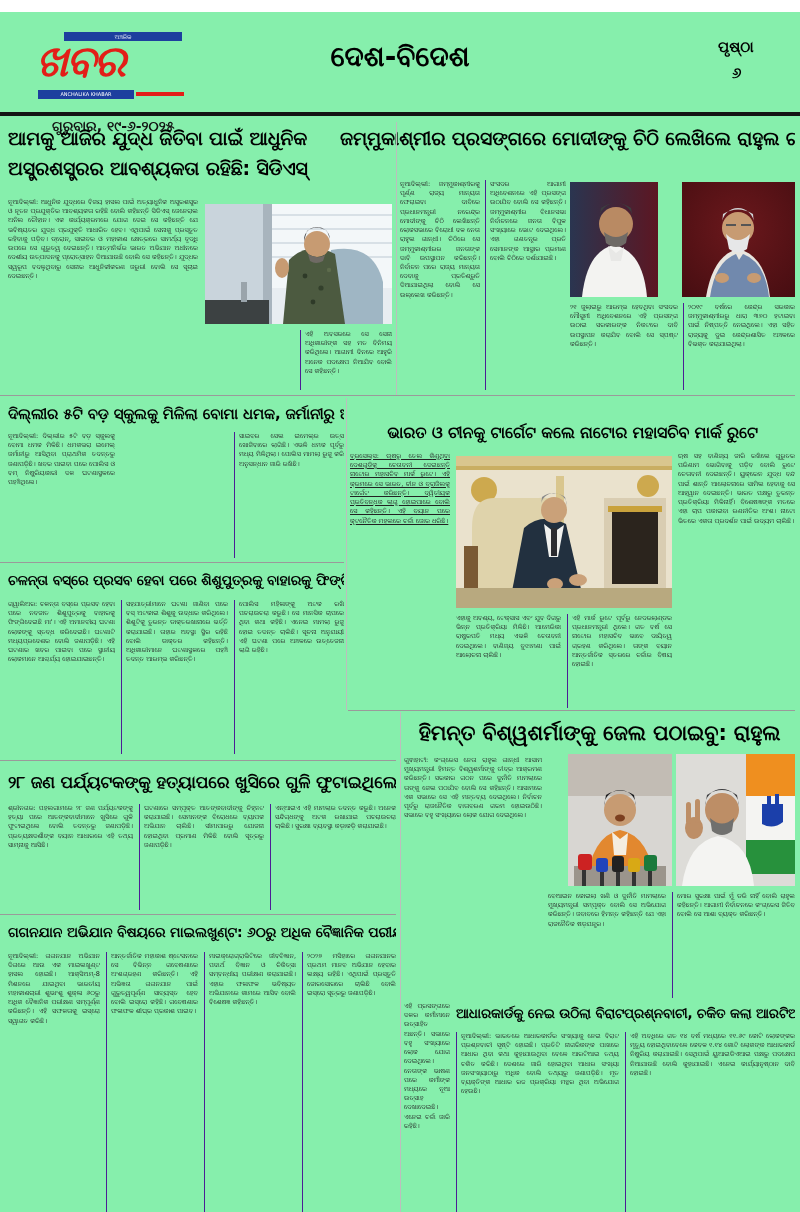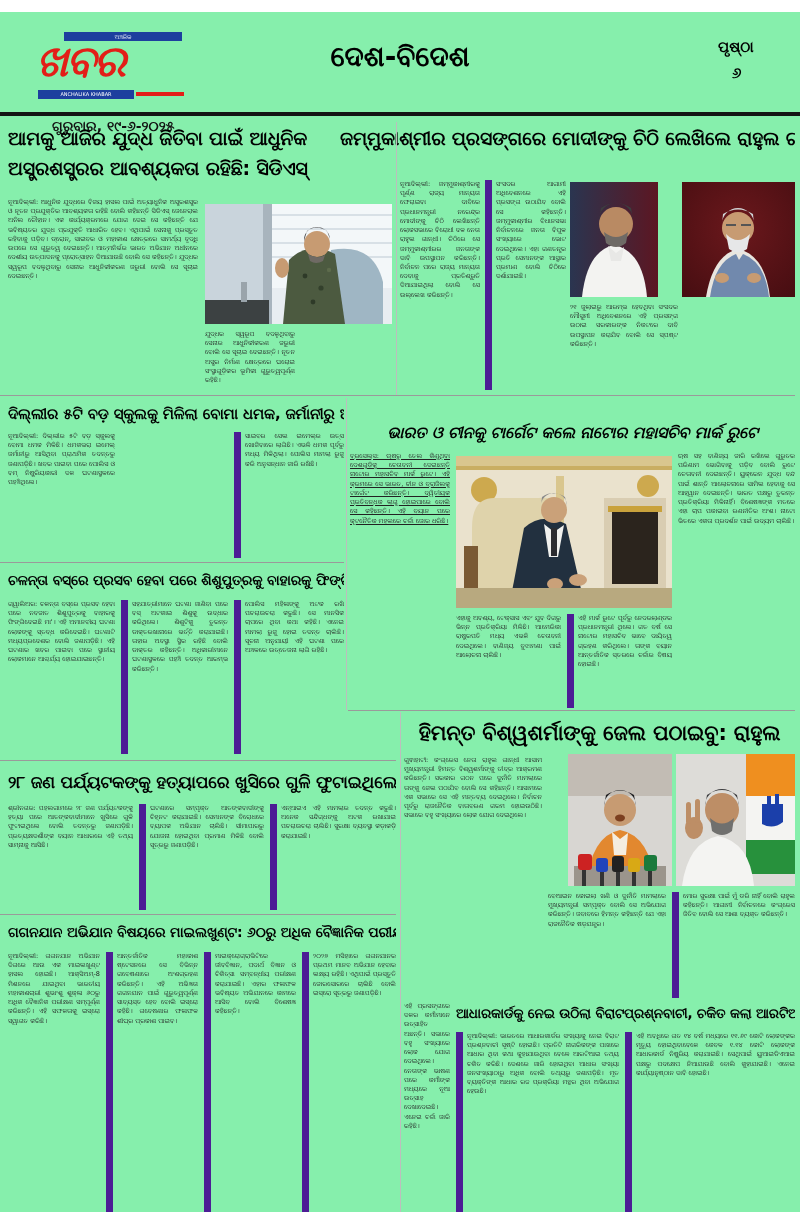--- a/index.html
+++ b/index.html
@@ -16,30 +16,30 @@
   .date-line { position:absolute; left:52px; top:106px; font-size:14px; font-weight:bold; color:#111; white-space:nowrap; }
   .section-title { position:absolute; left:270px; top:28px; width:260px; text-align:center; font-size:28px; font-weight:bold; color:#000; white-space:nowrap; overflow:hidden; }
   .page-label { position:absolute; left:718px; top:26px; font-size:15px; font-weight:bold; color:#000; }
   .page-num { position:absolute; left:732px; top:52px; font-size:15px; font-weight:bold; color:#000; }
   .top-rule { position:absolute; left:0; top:100px; width:800px; height:4px; background:#141414; }
 
   
   .art-headline { position:absolute; font-weight:bold; color:#000; text-align:center; overflow:hidden; letter-spacing:-0.2px; }
   .one-line { white-space:nowrap; }
   .col { position:absolute; font-size:6.5px; line-height:1.42; text-align:justify; color:#222; overflow:hidden; word-break:break-word; }
-  .vr { border-left:7px solid #4c1d95; padding-left:4px; }
+  .vr { border-left:1px solid #4c1d95; padding-left:4px; }
   .photo { position:absolute; overflow:hidden; background:#ddd; }
   .photo svg { width:100%; height:100%; display:block; }
   .rule-h { position:absolute; height:1px; background:#9a9a9a; }
   .rule-v { position:absolute; width:1px; background:#bdbdbd; }
 
   .hl-1 { left:8px; top:111px; width:334px; height:64px; font-size:19px; line-height:1.6; text-align:left; }
   .hl-2 { left:340px; top:110px; width:455px; height:32px; font-size:19px; line-height:32px; }
   .hl-3 { left:8px;  top:388px; width:336px; height:28px; font-size:15px; line-height:28px; }
-  .hl-4 { left:350px; top:406px; width:445px; height:30px; font-size:16px; line-height:30px;font-style:italic; }
+  .hl-4 { left:350px; top:406px; width:445px; height:30px; font-size:16px; line-height:30px; }
   .hl-5 { left:8px;  top:554px; width:336px; height:28px; font-size:14px; line-height:28px; }
   .hl-6 { left:404px; top:702px; width:391px; height:38px; font-size:21px; line-height:38px; }
   .hl-7 { left:8px;  top:754px; width:388px; height:32px; font-size:17px; line-height:32px; }
   .hl-8 { left:8px;  top:906px; width:388px; height:28px; font-size:14px; line-height:28px; }
   .hl-9 { left:456px; top:988px; width:339px; height:26px; font-size:13.5px; line-height:26px; }
 </style>
 </head>
 <body>
 
 <div class="page">
@@ -75,21 +75,21 @@
       <circle cx="100" cy="72" r="2.4" fill="#2e3a28"></circle>
       <circle cx="116" cy="84" r="2.6" fill="#33402c"></circle>
       <circle cx="108" cy="98" r="2.4" fill="#2e3a28"></circle>
       <circle cx="124" cy="66" r="2.2" fill="#5d6b4c"></circle>
       <circle cx="112" cy="40" r="13" fill="#c79b72"></circle>
       <path d="M99 37 a13 13 0 0 1 26 -2 l-3 -8 q-11 -7 -20 0 z" fill="#4a4a4c"></path>
       <path d="M103 50 q9 6 17 1 l-2 6 q-7 4 -13 0 z" fill="#6f6a64"></path>
       <ellipse cx="77" cy="64" rx="7" ry="10" fill="#c79b72"></ellipse>
     </svg>
   </div>
-  <div class="col" style="left:205px;top:318px;width:90px;height:60px;">ଯୁଦ୍ଧର ସ୍ୱରୂପ ବଦଳୁଥିବାରୁ ସେନାର ଆଧୁନିକୀକରଣ ଜରୁରୀ ବୋଲି ସେ ସୂଚାଇ ଦେଇଛନ୍ତି। ନୂତନ ଅସ୍ତ୍ର ନିର୍ମାଣ କ୍ଷେତ୍ରରେ ଘରୋଇ ସଂସ୍ଥାଗୁଡ଼ିକର ଭୂମିକା ଗୁରୁତ୍ୱପୂର୍ଣ୍ଣ ରହିଛି।</div>
+  <div class="col vr" style="left:300px;top:318px;width:92px;height:60px;">ଏହି ଅବସରରେ ସେ ସେନା ଅଧିକାରୀଙ୍କ ସହ ମତ ବିନିମୟ କରିଥିଲେ। ଆଗାମୀ ଦିନରେ ଆହୁରି ଅନେକ ପଦକ୍ଷେପ ନିଆଯିବ ବୋଲି ସେ କହିଛନ୍ତି।</div>
 
   <div class="art-headline one-line hl-2">ଜମ୍ମୁକାଶ୍ମୀର ପ୍ରସଙ୍ଗରେ ମୋଦୀଙ୍କୁ ଚିଠି ଲେଖିଲେ ରାହୁଲ ଗାନ୍ଧୀ</div>
   <div class="col" style="left:400px;top:168px;width:80px;height:210px;">ନୂଆଦିଲ୍ଲୀ: ଜମ୍ମୁକାଶ୍ମୀରକୁ ପୂର୍ଣ୍ଣ ରାଜ୍ୟ ମାନ୍ୟତା ଫେରାଇବା ଦାବିରେ ପ୍ରଧାନମନ୍ତ୍ରୀ ନରେନ୍ଦ୍ର ମୋଦୀଙ୍କୁ ଚିଠି ଲେଖିଛନ୍ତି ଲୋକସଭାରେ ବିରୋଧୀ ଦଳ ନେତା ରାହୁଲ ଗାନ୍ଧୀ। ଚିଠିରେ ସେ ଜମ୍ମୁକାଶ୍ମୀରର ଜନତାଙ୍କ ଦାବି ଉପସ୍ଥାପନ କରିଛନ୍ତି। ନିର୍ବାଚନ ପରେ ରାଜ୍ୟ ମାନ୍ୟତା ଦେବାକୁ ପ୍ରତିଶ୍ରୁତି ଦିଆଯାଇଥିଲା ବୋଲି ସେ ଉଲ୍ଲେଖ କରିଛନ୍ତି।</div>
   <div class="col vr" style="left:485px;top:168px;width:81px;height:210px;">ସଂସଦର ଆଗାମୀ ଅଧିବେଶନରେ ଏହି ପ୍ରସଙ୍ଗ ଉଠାଯିବ ବୋଲି ସେ କହିଛନ୍ତି। ଜମ୍ମୁକାଶ୍ମୀର ବିଧାନସଭା ନିର୍ବାଚନରେ ଜନତା ବିପୁଳ ସଂଖ୍ୟାରେ ଭୋଟ ଦେଇଥିଲେ। ଏହା ଗଣତନ୍ତ୍ର ପ୍ରତି ସେମାନଙ୍କ ଆସ୍ଥାର ପ୍ରମାଣ ବୋଲି ଚିଠିରେ ଦର୍ଶାଯାଇଛି।</div>
   <div class="photo" style="left:570px;top:170px;width:88px;height:115px;">
     <svg viewBox="0 0 88 115" preserveAspectRatio="none">
       <defs>
         <linearGradient id="gRahul" x1="0" y1="0" x2="1" y2="0">
           <stop offset="0" stop-color="#2a3550"></stop>
             <stop offset="1" stop-color="#5c1622"></stop>
@@ -117,20 +117,21 @@
       <circle cx="56" cy="46" r="16" fill="#c79b72"></circle>
       <path d="M40 42 a16 16 0 0 1 32 0 l-1 -10 q-15 -9 -30 0 z" fill="#cfd2d4"></path>
       <path d="M44 52 q12 12 24 0 l-3 15 q-9 7 -18 0 z" fill="#e6e7e8"></path>
       <rect x="44" y="42" width="10" height="2" fill="#555"></rect>
       <rect x="59" y="42" width="10" height="2" fill="#555"></rect>
       <ellipse cx="40" cy="96" rx="7" ry="5" fill="#c79b72"></ellipse>
       <ellipse cx="72" cy="96" rx="7" ry="5" fill="#c79b72"></ellipse>
     </svg>
   </div>
   <div class="col" style="left:570px;top:291px;width:108px;height:87px;">୨୧ ଜୁଲାଇରୁ ଆରମ୍ଭ ହେବଥିବା ସଂସଦର ମୌସୁମୀ ଅଧିବେଶନରେ ଏହି ପ୍ରସଙ୍ଗ ଉଠାଇ ସରକାରଙ୍କ ନିକଟରେ ଦାବି ଉପସ୍ଥାପନ କରାଯିବ ବୋଲି ସେ ସ୍ପଷ୍ଟ କରିଛନ୍ତି।</div>
+  <div class="col vr" style="left:683px;top:291px;width:112px;height:87px;">୨୦୧୯ ବର୍ଷରେ କେନ୍ଦ୍ର ସରକାର ଜମ୍ମୁକାଶ୍ମୀରରୁ ଧାରା ୩୭୦ ହଟାଇବା ପାଇଁ ନିଷ୍ପତ୍ତି ନେଇଥିଲେ। ଏହା ସହିତ ରାଜ୍ୟକୁ ଦୁଇ କେନ୍ଦ୍ରଶାସିତ ଅଞ୍ଚଳରେ ବିଭକ୍ତ କରାଯାଇଥିଲା।</div>
 
   <div class="rule-h" style="left:0;top:383px;width:795px;"></div>
   <div class="rule-v" style="left:396px;top:110px;height:273px;"></div>
 
   <div class="art-headline one-line hl-3">ଦିଲ୍ଲୀର ୫ଟି ବଡ଼ ସ୍କୁଲକୁ ମିଳିଲା ବୋମା ଧମକ, ଜର୍ମାନୀରୁ ଆସିଲା ଇମେଲ୍</div>
   <div class="col" style="left:8px;top:420px;width:107px;height:126px;">ନୂଆଦିଲ୍ଲୀ: ଦିଲ୍ଲୀର ୫ଟି ବଡ଼ ସ୍କୁଲକୁ ବୋମା ଧମକ ମିଳିଛି। ଧମକଭରା ଇମେଲ୍ ଜର୍ମାନୀରୁ ଆସିଥିବା ପ୍ରାଥମିକ ତଦନ୍ତରୁ ଜଣାପଡ଼ିଛି। ଖବର ପାଇବା ପରେ ପୋଲିସ ଓ ବମ୍ ନିଷ୍କ୍ରିୟକାରୀ ଦଳ ଘଟଣାସ୍ଥଳରେ ପହଞ୍ଚିଥିଲେ।</div>
   <div class="col vr" style="left:234px;top:420px;width:110px;height:126px;">ସାଇବର ସେଲ ଇମେଲ୍‌ର ଉତ୍ସ ଖୋଜିବାରେ ଲାଗିଛି। ଏଭଳି ଧମକ ପୂର୍ବରୁ ମଧ୍ୟ ମିଳିଥିଲା। ପୋଲିସ ମାମଲା ରୁଜୁ କରି ଅନୁସନ୍ଧାନ ଜାରି ରଖିଛି।</div>
 
   <div class="art-headline one-line hl-4">ଭାରତ ଓ ଚୀନକୁ ଟାର୍ଗେଟ କଲେ ନାଟୋର ମହାସଚିବ ମାର୍କ ରୁଟେ</div>
   <div class="col" style="left:350px;top:440px;width:100px;height:256px;text-decoration:underline;">ବ୍ରସେଲ୍ସ: ଋଷରୁ ତେଲ କିଣୁଥିବା ଦେଶଗୁଡ଼ିକୁ ଚେତାବନୀ ଦେଇଛନ୍ତି ନାଟୋର ମହାସଚିବ ମାର୍କ ରୁଟେ। ଏହି କ୍ରମରେ ସେ ଭାରତ, ଚୀନ ଓ ବ୍ରାଜିଲକୁ ଟାର୍ଗେଟ କରିଛନ୍ତି। ଦ୍ୱିତୀୟକ ପ୍ରତିବନ୍ଧକ ଲାଗୁ ହୋଇପାରେ ବୋଲି ସେ କହିଛନ୍ତି। ଏହି ବୟାନ ପରେ କୂଟନୈତିକ ମହଲରେ ଚର୍ଚ୍ଚା ଜୋର ଧରିଛି।</div>

